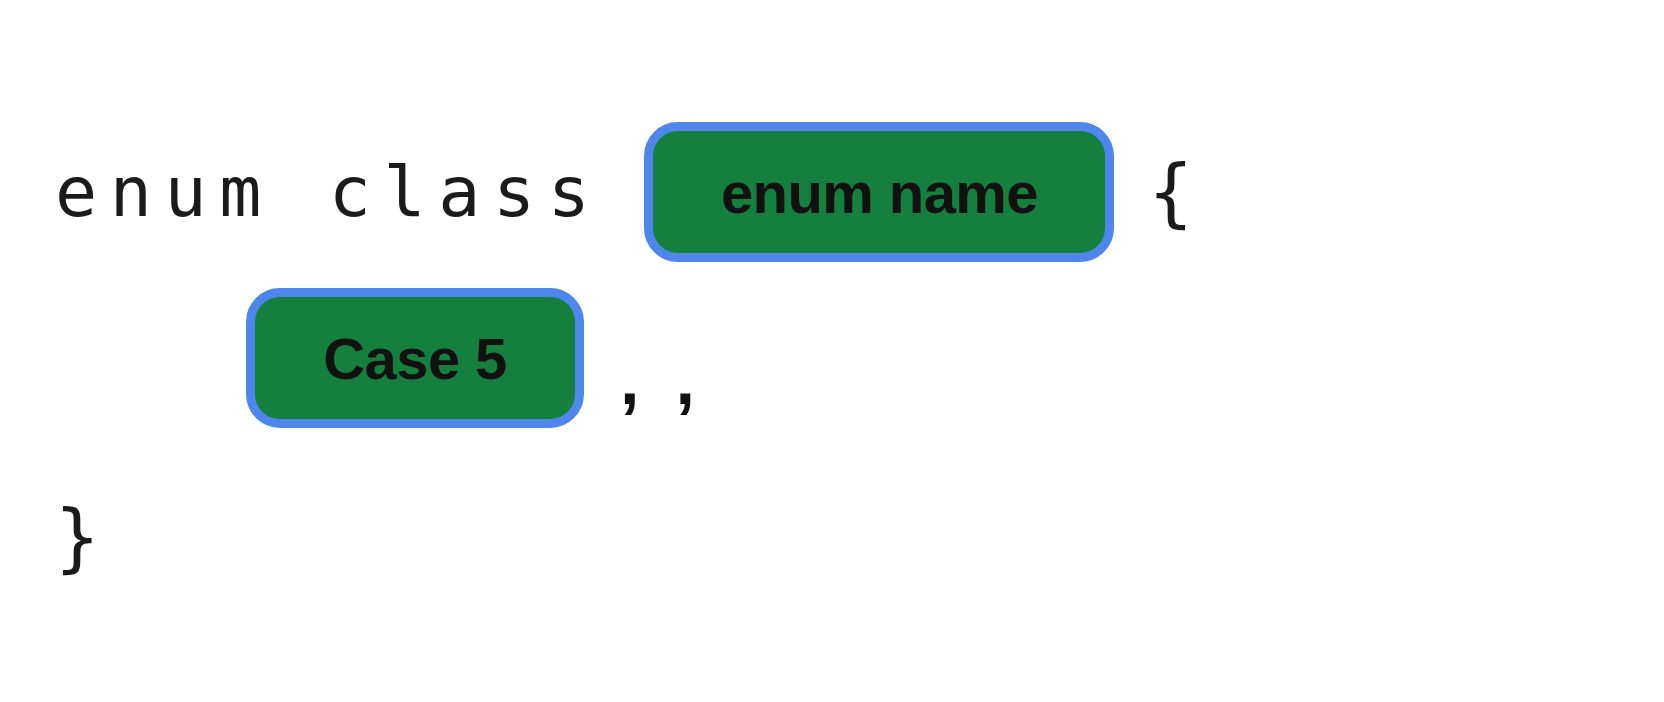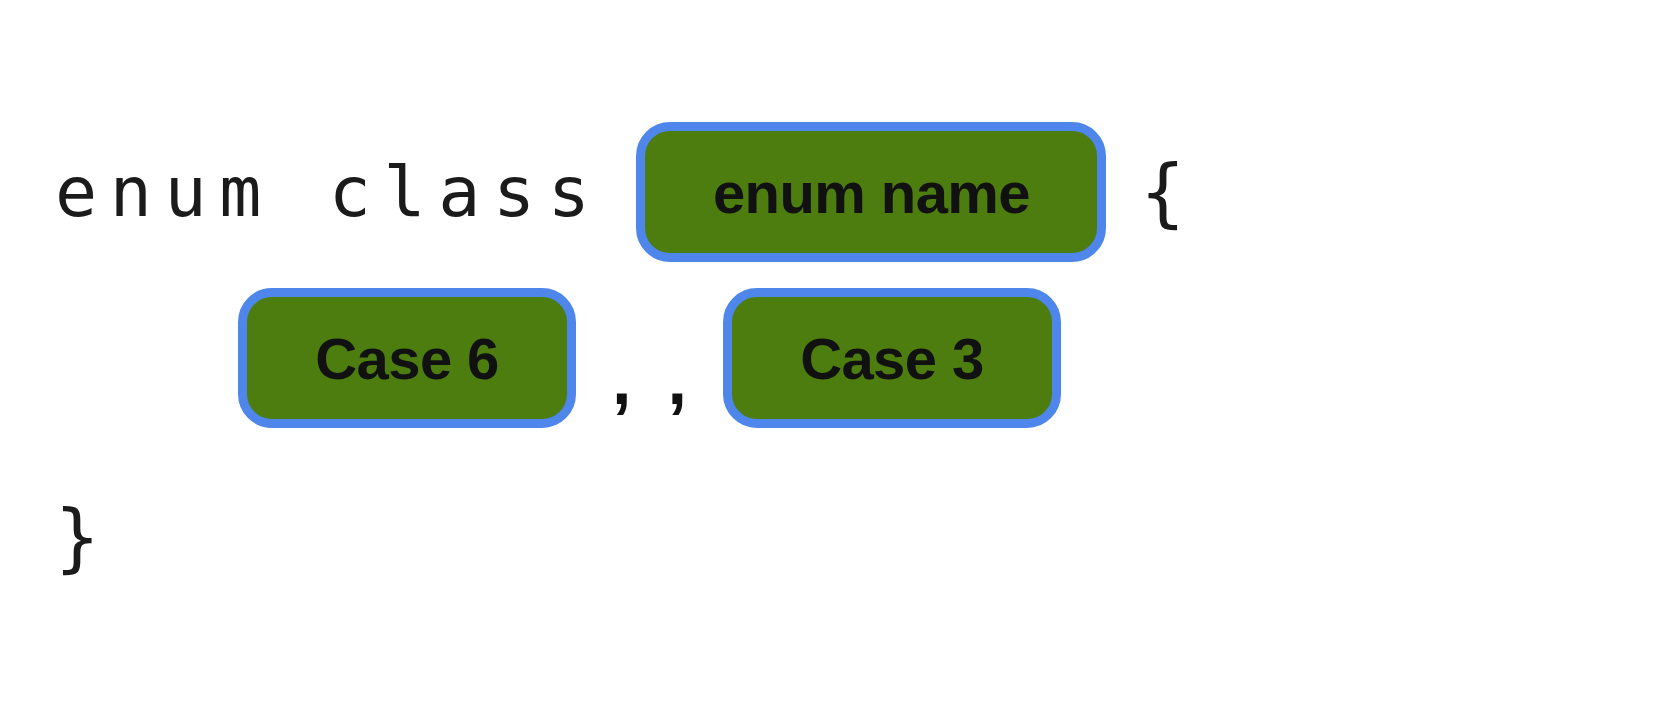--- a/index.html
+++ b/index.html
@@ -41,22 +41,23 @@
     font-size:74px;
   }
 
   .box{
     display:flex;
     align-items:center;
     justify-content:center;
     height:140px;
     border:9px solid var(--accent);
     border-radius:34px;
-    background:#4d7c0f;
+    background:#15803d;
     padding:0 34px;
+    margin-left:8px;
   }
   .box-name{ min-width:470px; }
   .box-case{ min-width:338px; }
 
   .box-label{
     font-family:"Liberation Sans", sans-serif;
     font-weight:700;
     font-size:58px;
     color:#111111;
     white-space:nowrap;
@@ -80,26 +81,23 @@
   <div class="row row-declaration">
     <span class="code">enum class</span>
     <span class="box box-name">
       <span class="box-label">enum name</span>
     </span>
     <span class="code brace">{</span>
   </div>
 
   <div class="row row-cases">
     <span class="box box-case">
-      <span class="box-label">Case 6</span>
+      <span class="box-label">Case 5</span>
     </span>
     <span class="comma">,</span>
     <span class="comma">,</span>
-    <span class="box box-case">
-      <span class="box-label">Case 3</span>
-    </span>
   </div>
 
   <div class="row row-close">
     <span class="code brace">}</span>
   </div>
 
 </div>
 
 </body></html>

